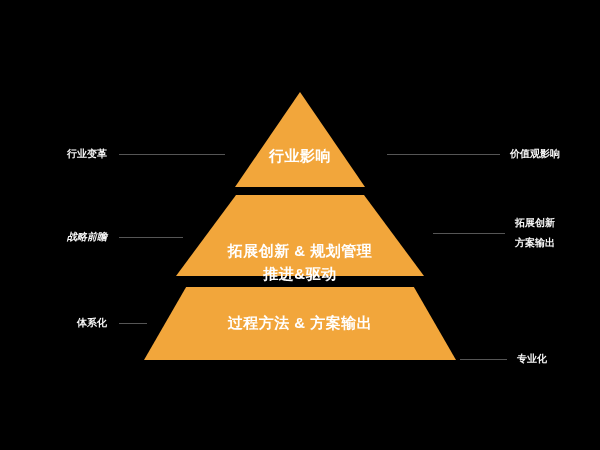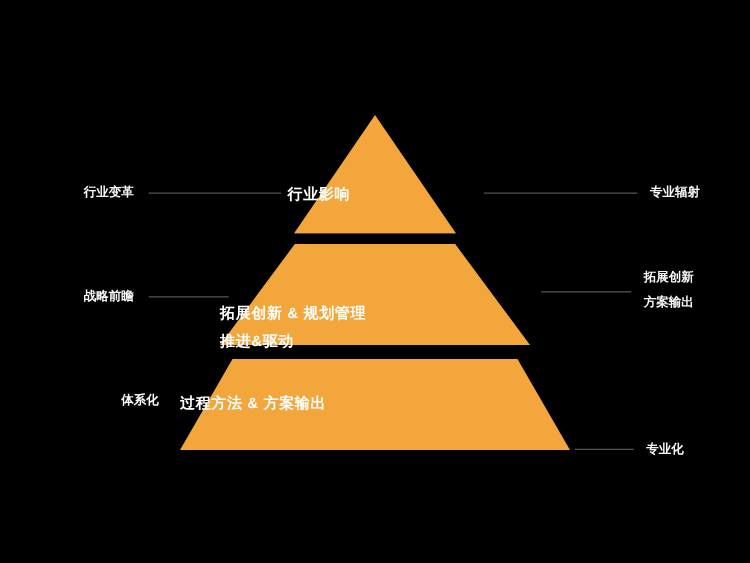--- a/index.html
+++ b/index.html
@@ -17,23 +17,23 @@
            clip-path: polygon(50% 0, 100% 100%, 0 100%); }
   .tier2 { left: 176px; top: 195px; width: 248px; height: 81px;
            clip-path: polygon(24.2% 0, 75.8% 0, 100% 100%, 0 100%); }
   .tier3 { left: 144px; top: 287px; width: 312px; height: 73px;
            clip-path: polygon(13.5% 0, 86.5% 0, 100% 100%, 0 100%); }
   
   .tier-label {
     position: absolute;
     color: var(--tier-text, #FFFFFF);
     font-weight: bold;
-    font-size: 12px;
+    font-size: 15px;
     letter-spacing: 0.5px;
-    text-align: left;
+    text-align: center;
   }
   .t1 { left: 230px; top: 147px; width: 140px; }
   .t2 { left: 176px; top: 217px; width: 248px; line-height: 23px; margin-top: 22px; }
   .t2 .l { display: block; }
   .t3 { left: 144px; top: 314px; width: 312px; }
   
   .callout {
     position: absolute;
     display: flex;
     align-items: center;
@@ -46,22 +46,22 @@
     height: 1px;
     background: var(--connector, #555555);
     flex: 1;
   }
   .callout.left .co-label { width: 59px; text-align: right; flex: none; }
   .callout.left .connector { margin-left: 12px; }
   .callout.right .connector { margin-right: 10px; }
   .callout.right .co-label { flex: none; text-align: left; }
   .co-label .ln { display: block; line-height: 20px; }
   .lc1 { left: 48px;  top: 144px; width: 177px; height: 20px; }
-  .lc2 { left: 48px;  top: 227px; width: 135px; height: 20px; }
-  .lc3 { left: 48px;  top: 313px; width: 99px;  height: 20px; flex-direction: column; }
+  .lc2 { left: 48px;  top: 227px; width: 135px; height: 20px; font-style: italic; }
+  .lc3 { left: 48px;  top: 313px; width: 99px;  height: 20px; }
   .rc1 { left: 387px; top: 144px; width: 173px; height: 20px; }
   .rc2 { left: 433px; top: 213px; width: 122px; height: 40px; }
   .rc3 { left: 460px; top: 314px; width: 87px;  height: 20px; margin-top: 35px; }
 </style>
 </head>
 <body>
 
 <div class="stage">
 
   <div class="tier tier1"></div>
@@ -83,21 +83,21 @@
     <span class="co-label">战略前瞻</span>
     <span class="connector"></span>
   </div>
   <div class="callout left lc3">
     <span class="co-label">体系化</span>
     <span class="connector"></span>
   </div>
 
   <div class="callout right rc1">
     <span class="connector"></span>
-    <span class="co-label">专业辐射</span>
+    <span class="co-label">价值观影响</span>
   </div>
   <div class="callout right rc2">
     <span class="connector"></span>
     <span class="co-label">
       <span class="ln">拓展创新</span>
       <span class="ln">方案输出</span>
     </span>
   </div>
   <div class="callout right rc3">
     <span class="connector"></span>

